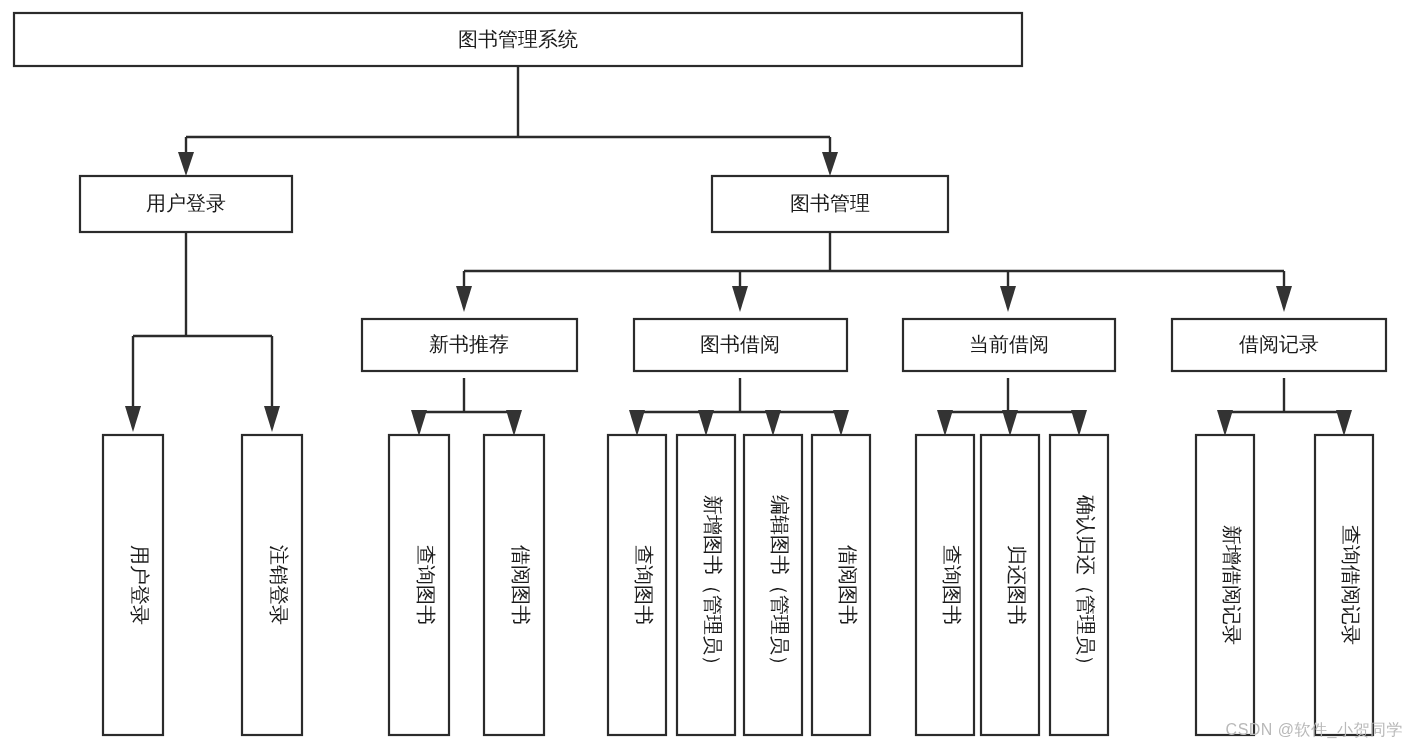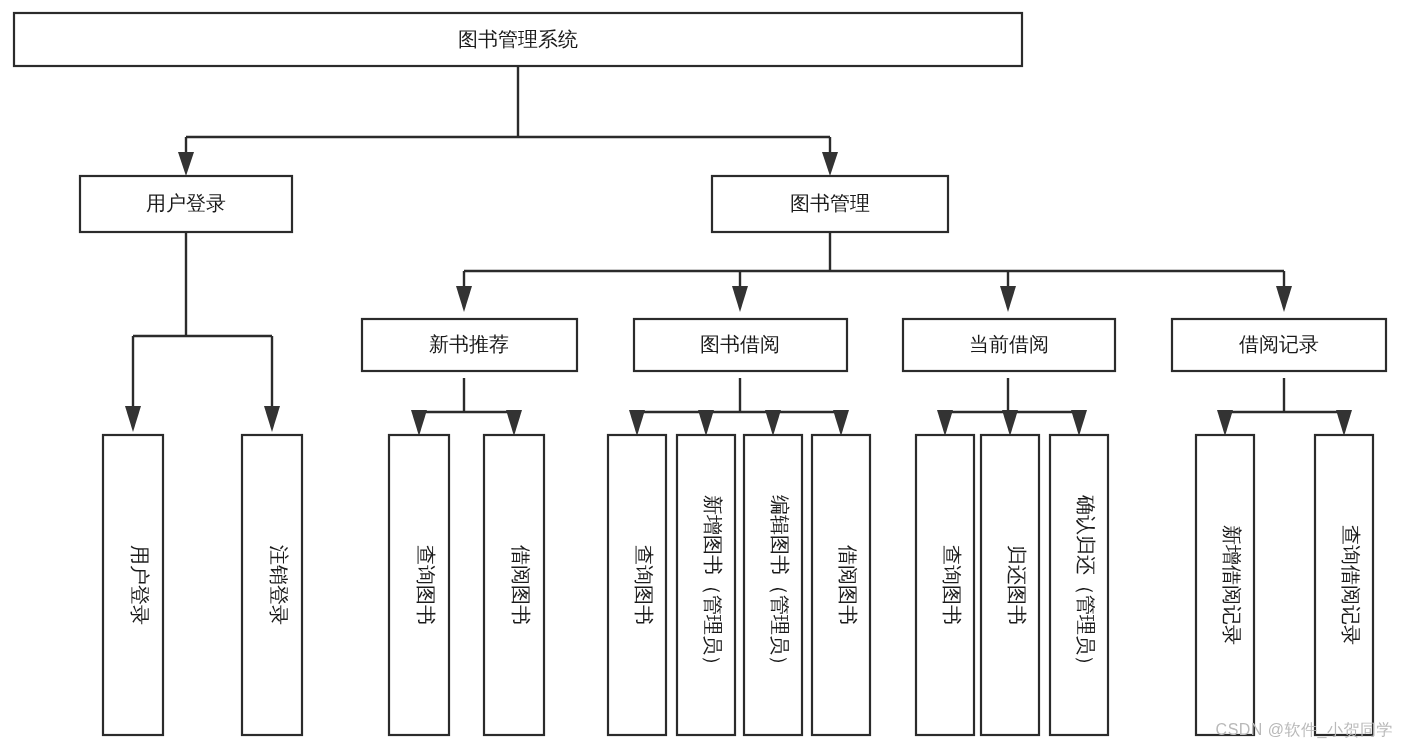--- a/index.html
+++ b/index.html
@@ -50,21 +50,21 @@
     dominant-baseline: middle;
   }
   .node-label-v {
     font-family: "Liberation Sans", "DejaVu Sans", sans-serif;
     font-size: 20px;
     fill: #1a1a1a;
     text-anchor: middle;
   }
   .watermark {
     position: absolute;
-    right: 12px;
+    right: 2px;
     bottom: 6px;
     font-family: "Liberation Sans", "DejaVu Sans", sans-serif;
     font-size: 16px;
     color: #b9b9b9;
     letter-spacing: 0.5px;
     white-space: nowrap;
     pointer-events: none;
   }
 </style>
 </head>

